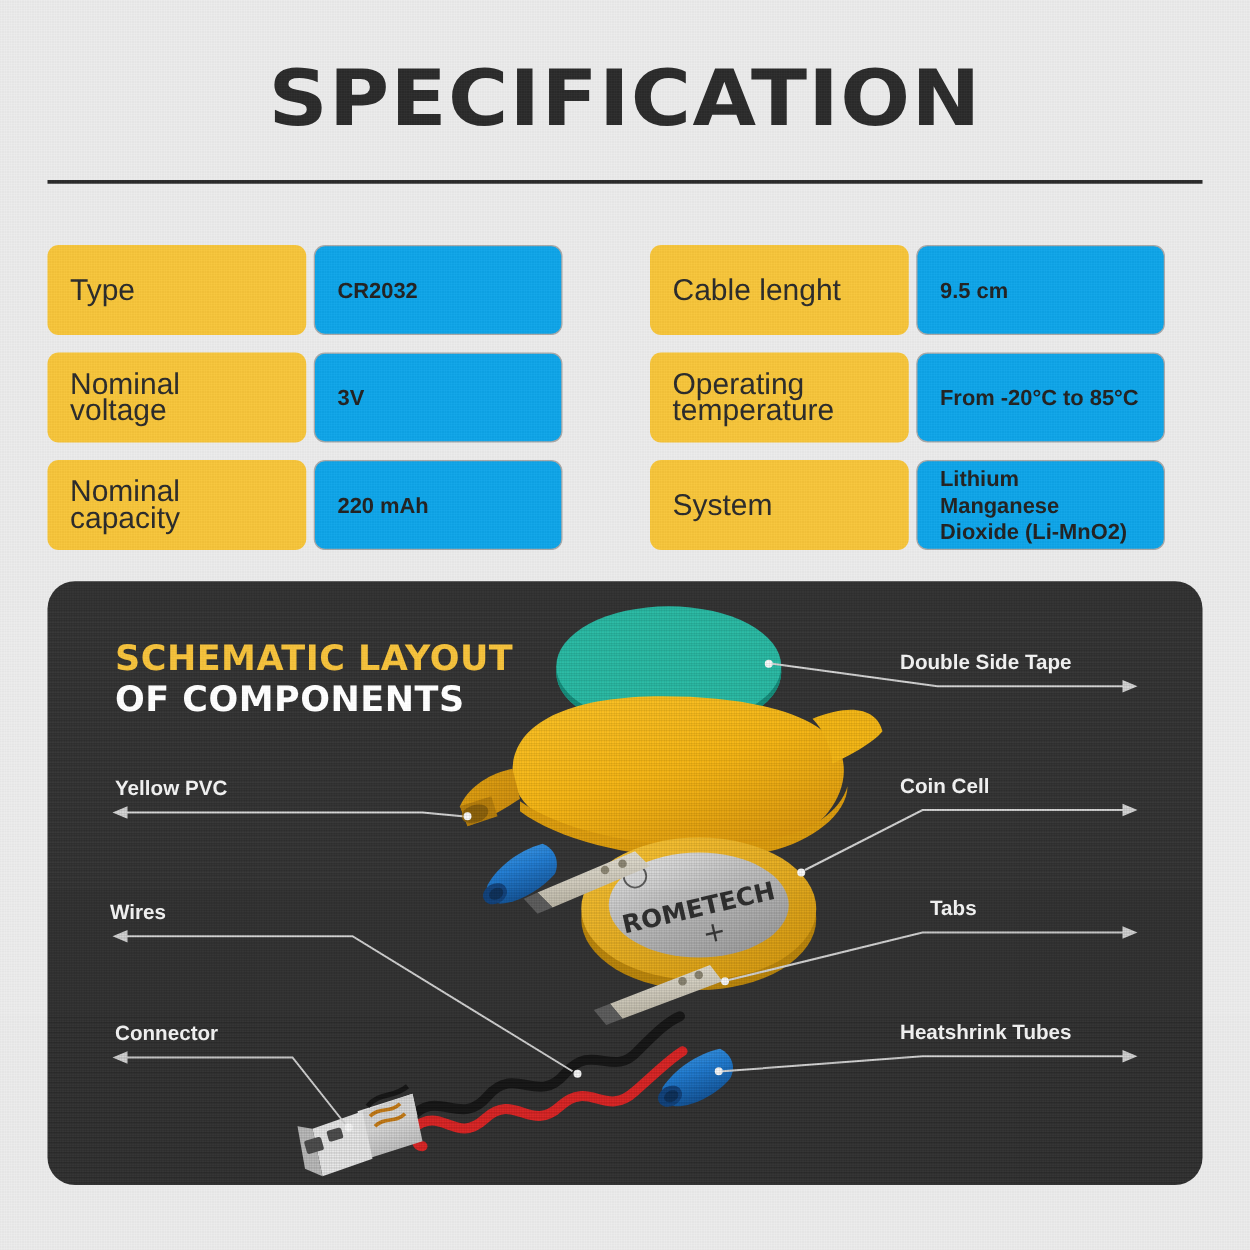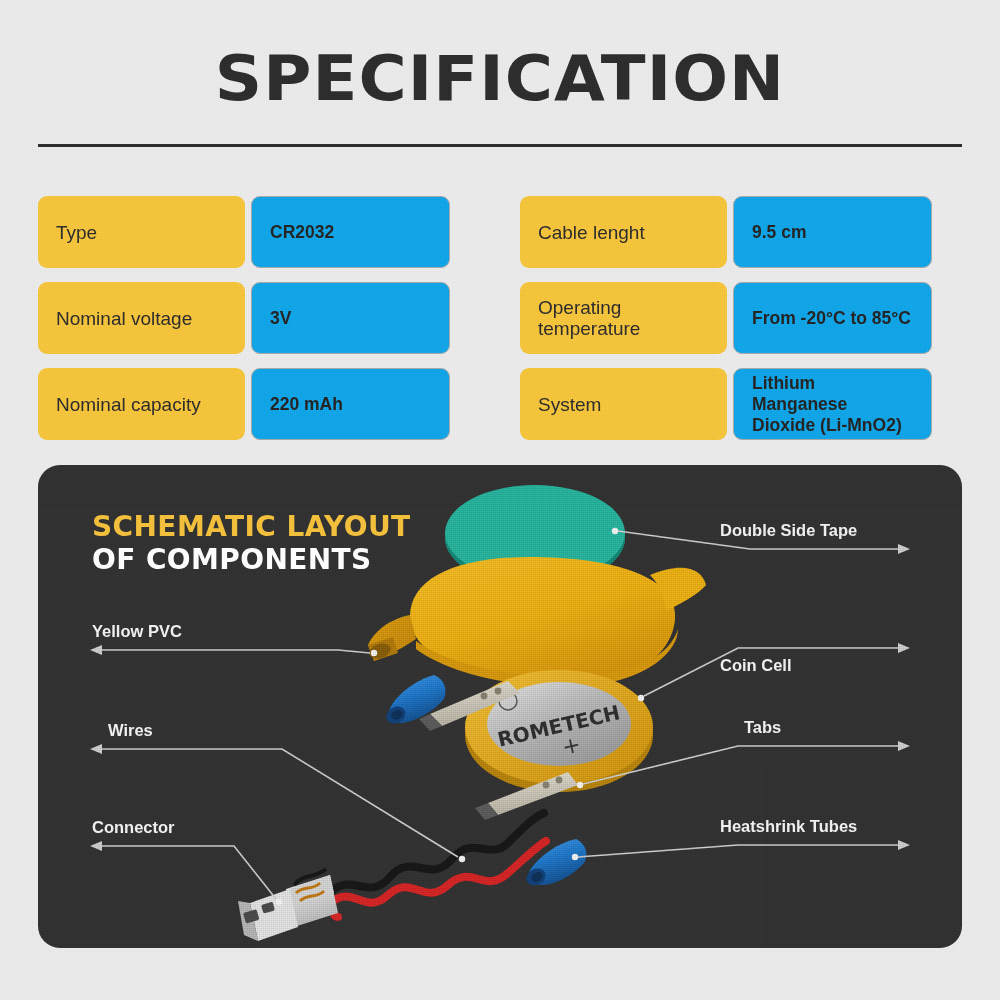--- a/index.html
+++ b/index.html
@@ -74,21 +74,21 @@
     grid-template-columns: 207px 199px;
     column-gap: 6px;
     height: 72px;
   }
   .spec-key {
     background: #F7C53A;
     border-radius: 9px;
     display: flex;
     align-items: center;
     padding: 0 18px;
-    font-size: 19px;
+    font-size: 24px;
     line-height: 21px;
     color: #2b2b2b;
     font-weight: 400;
     box-sizing: border-box;
   }
   .spec-val {
     background: #0ea5e9;
     border: 1px solid #a9a9a9;
     border-radius: 9px;
     display: flex;
@@ -341,24 +341,24 @@
     </svg>
 
     <div class="panel-noise"></div>
 
     <div class="panel-title">
       <span class="l1">SCHEMATIC LAYOUT</span>
       <span class="l2">OF COMPONENTS</span>
     </div>
 
     <div class="callout-label" style="left:54px; top:157px;">Yellow PVC</div>
-    <div class="callout-label" style="left:70px; top:256px;">Wires</div>
+    <div class="callout-label" style="left:50px; top:256px;">Wires</div>
     <div class="callout-label" style="left:54px; top:353px;">Connector</div>
 
     <div class="callout-label" style="left:682px; top:56px;">Double Side Tape</div>
-    <div class="callout-label" style="left:682px; top:155px;margin-top:36px;">Coin Cell</div>
+    <div class="callout-label" style="left:682px; top:155px;">Coin Cell</div>
     <div class="callout-label" style="left:682px; top:253px;margin-left:24px;">Tabs</div>
     <div class="callout-label" style="left:682px; top:352px;">Heatshrink Tubes</div>
 
   </div>
 </div>
 
 <div class="page-noise"></div>
 
 </body></html>

